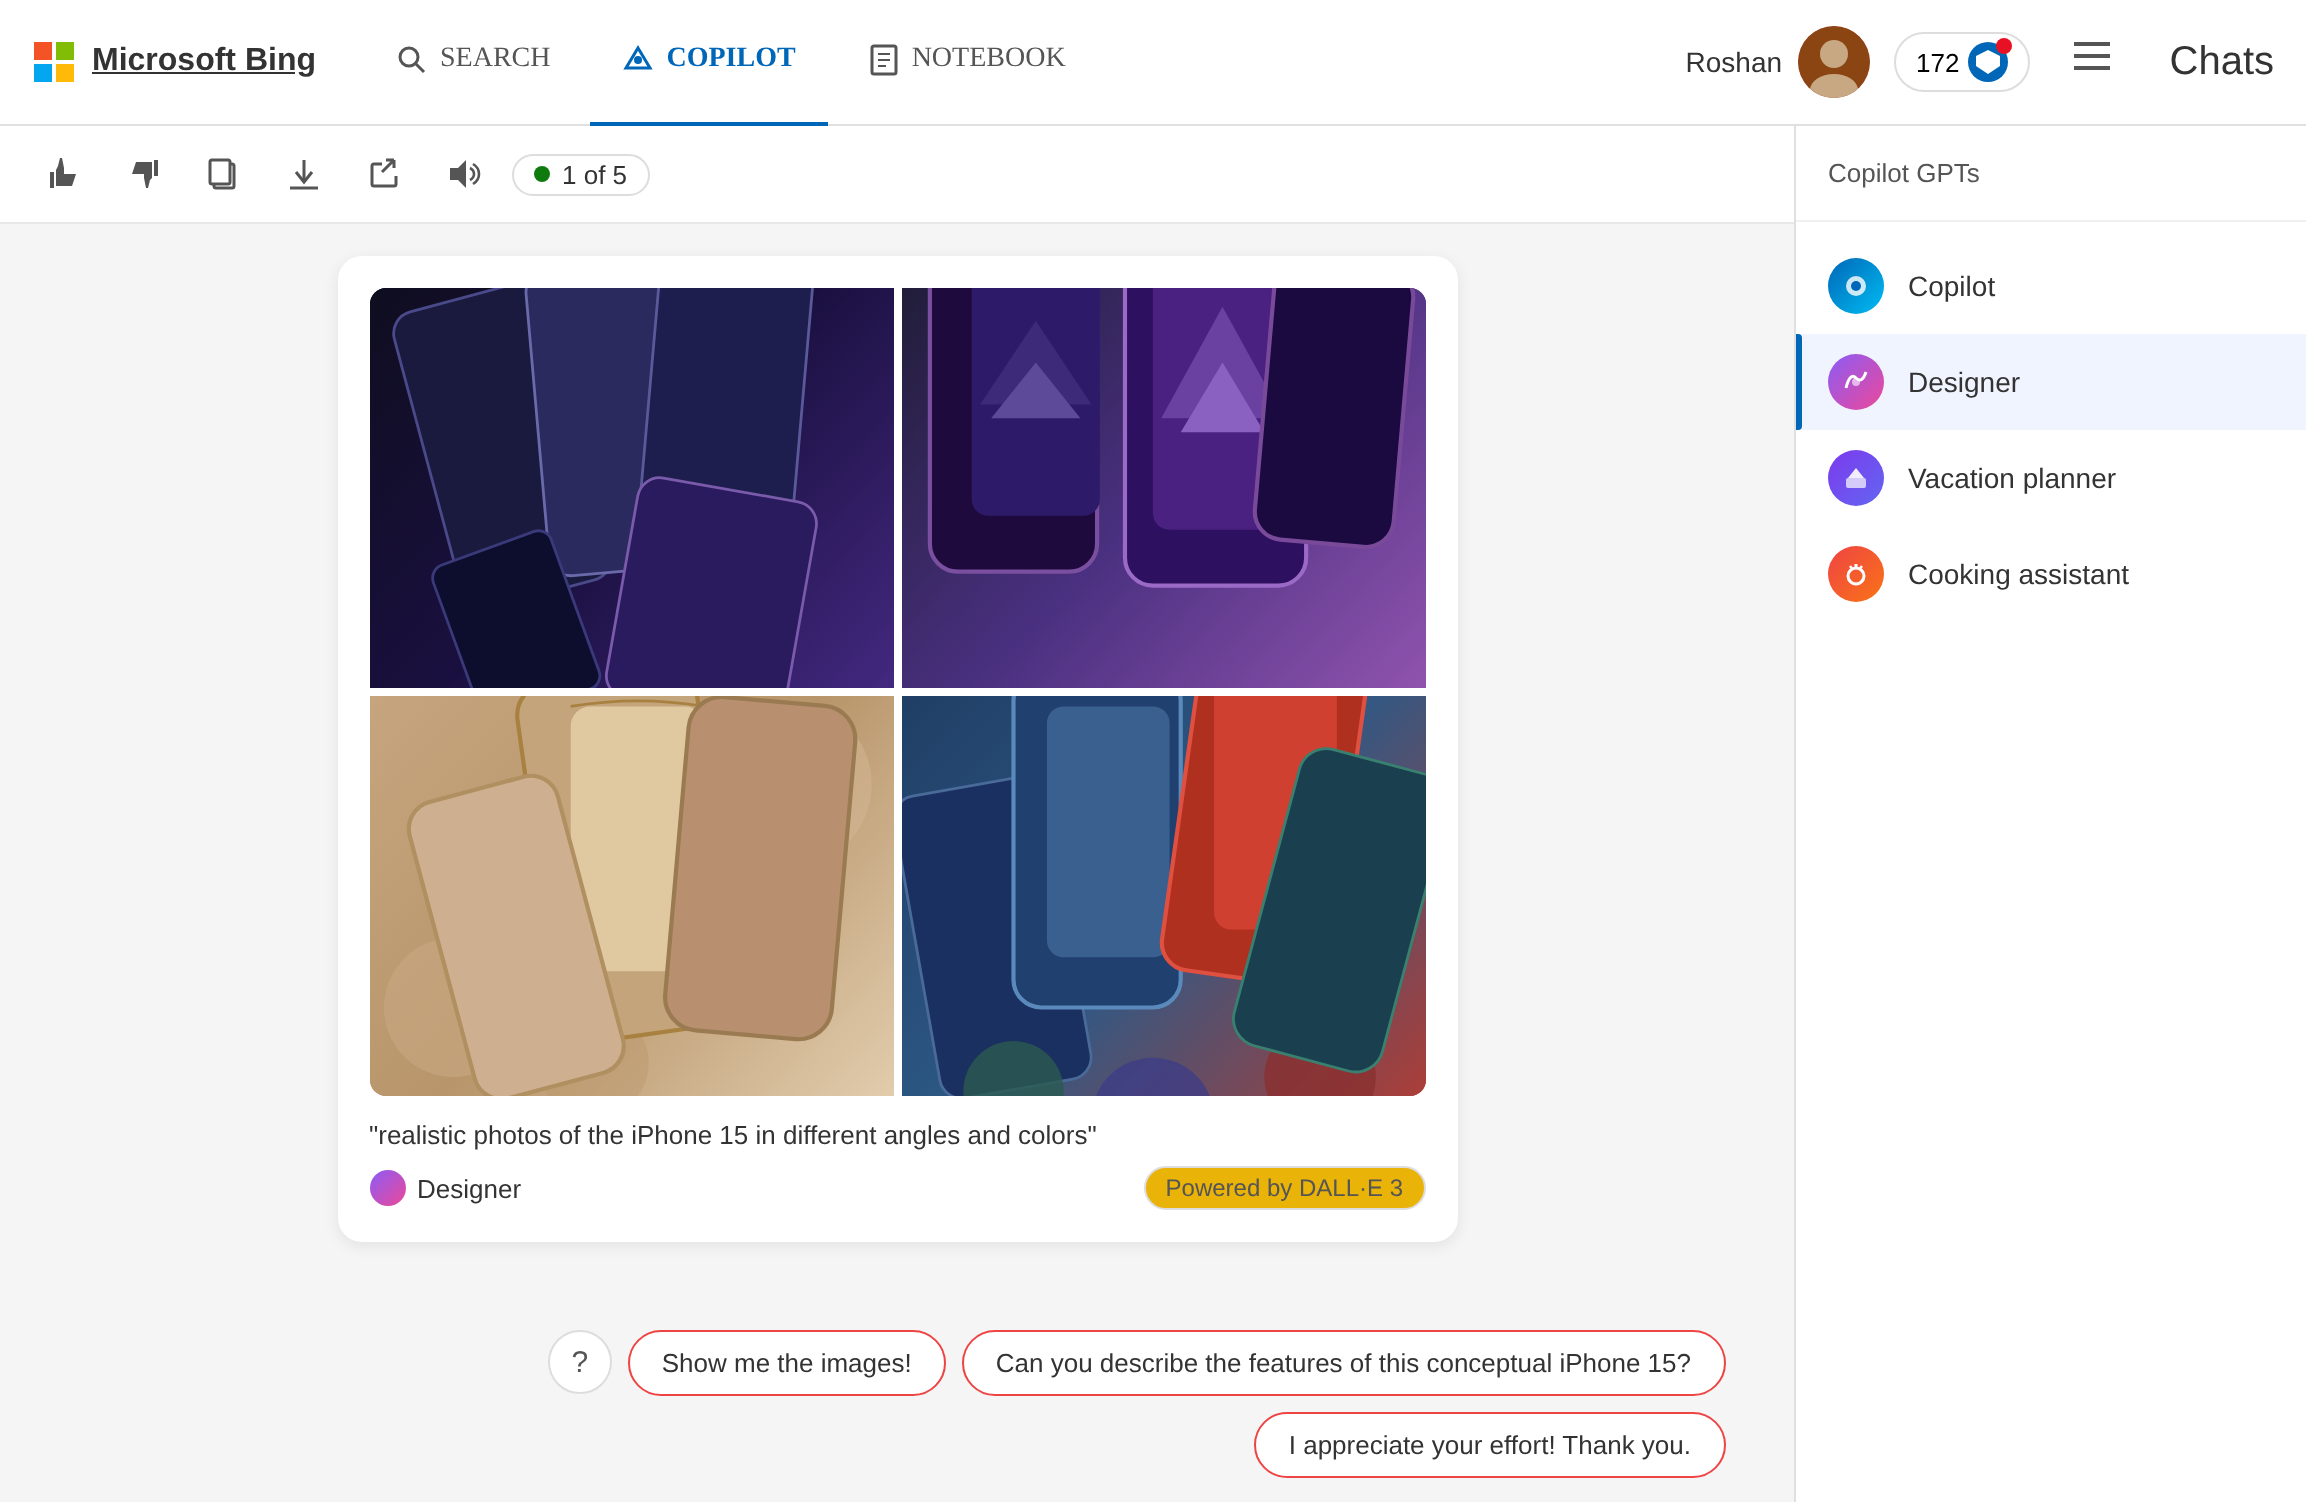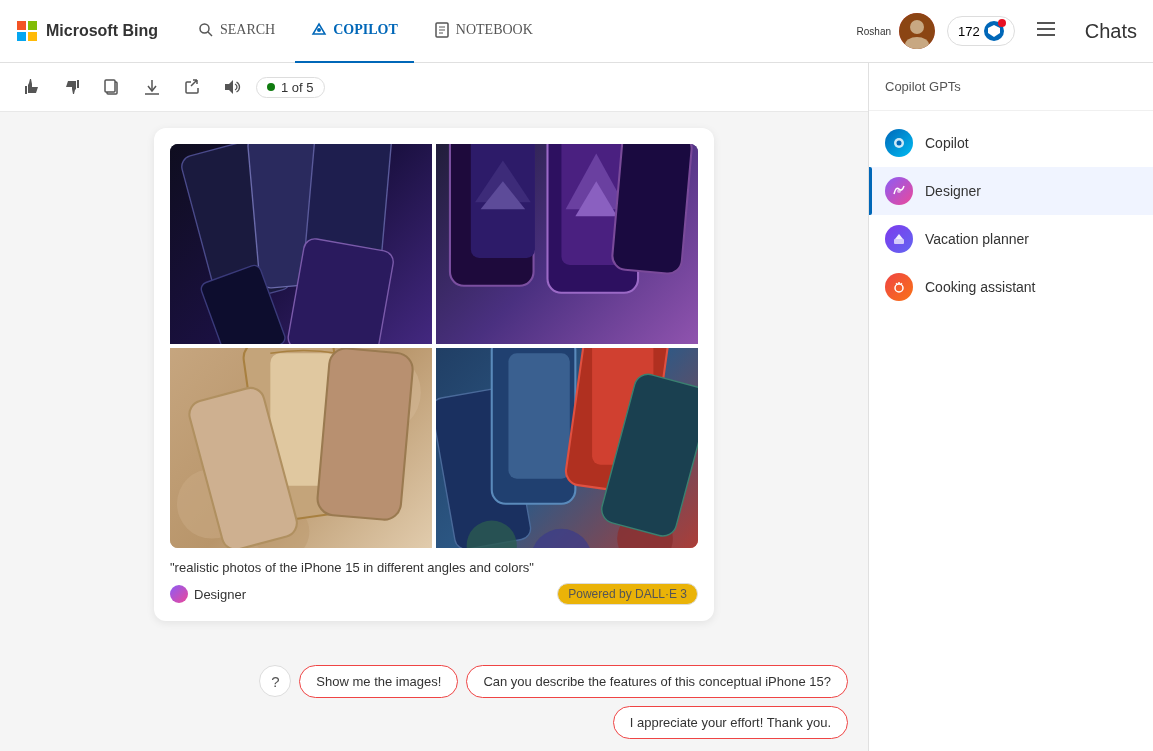--- a/index.html
+++ b/index.html
@@ -5,31 +5,31 @@
     * { margin: 0; padding: 0; box-sizing: border-box; }
     body { font-family: 'Segoe UI', Arial, sans-serif; background: #f5f5f5; width: 1153px; height: 751px; overflow: hidden; display: flex; flex-direction: column; }
 
     
     .header {
       display: flex; align-items: center; background: white; border-bottom: 1px solid #e0e0e0;
       padding: 0 16px; height: 63px; flex-shrink: 0;
     }
     .header-logo { display: flex; align-items: center; gap: 8px; margin-right: 24px; }
     .logo-grid { width: 22px; height: 22px; }
-    .logo-text { font-size: 16px; font-weight: 600; color: #333; }
+    .logo-text { font-size: 16px; font-weight: 600; color: #333; text-decoration: underline; }
     .nav-tabs { display: flex; align-items: center; gap: 4px; font-family: Liberation Serif, serif; }
     .nav-tab {
       display: flex; align-items: center; gap: 6px; padding: 8px 16px;
       font-size: 14px; color: #555; cursor: pointer; border-bottom: 2px solid transparent;
       text-decoration: none; height: 63px;
     }
     .nav-tab.active { color: #0067b8; border-bottom: 2px solid #0067b8; font-weight: 600; }
     .header-right { margin-left: auto; display: flex; align-items: center; gap: 12px; }
     .user-info { display: flex; align-items: center; gap: 8px; }
-    .username { font-size: 10px; color: #333; }
+    .username { font-size: 14px; color: #333; }
     .avatar {
       width: 36px; height: 36px; border-radius: 50%; background: linear-gradient(135deg, #c44, #c88);
       display: flex; align-items: center; justify-content: center; overflow: hidden;
     }
     .rewards-badge {
       display: flex; align-items: center; gap: 4px; background: #fff;
       border: 1px solid #ddd; border-radius: 20px; padding: 4px 10px; font-size: 13px;
     }
     .rewards-icon { width: 20px; height: 20px; background: #0067b8; border-radius: 50%; display: flex; align-items: center; justify-content: center; position: relative; }
     .rewards-dot { width: 8px; height: 8px; background: #e81123; border-radius: 50%; position: absolute; top: -2px; right: -2px; }
@@ -94,21 +94,21 @@
       white-space: nowrap;
     }
     .question-icon {
       width: 32px; height: 32px; border: 1px solid #ddd; border-radius: 50%;
       display: flex; align-items: center; justify-content: center; background: white;
       font-size: 15px; color: #555; cursor: pointer; flex-shrink: 0;
     }
 
     
     .sidebar {
-      width: 285px; background: white; border-left: 1px solid #e0e0e0;
+      width: 256px; background: white; border-left: 1px solid #e0e0e0;
       display: flex; flex-direction: column; flex-shrink: 0;
     }
     .sidebar-header { padding: 16px; font-size: 13px; color: #555; font-weight: 500; border-bottom: 1px solid #f0f0f0; }
     .sidebar-items { padding: 8px 0; }
     .sidebar-item {
       display: flex; align-items: center; gap: 12px; padding: 10px 16px;
       cursor: pointer; position: relative;
     }
     .sidebar-item.active { background: #f0f4ff; }
     .sidebar-item.active::before {

